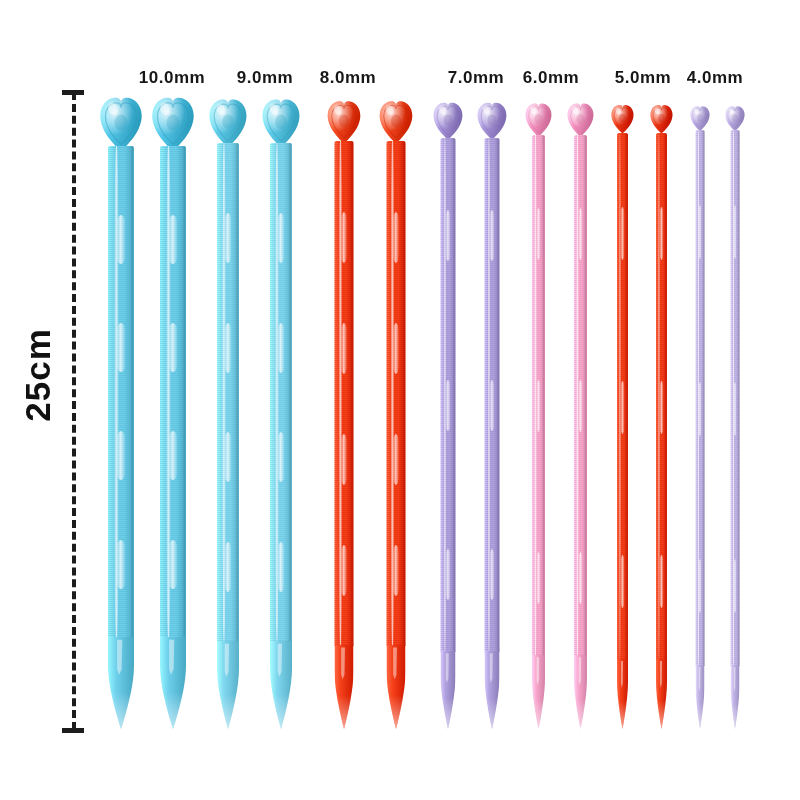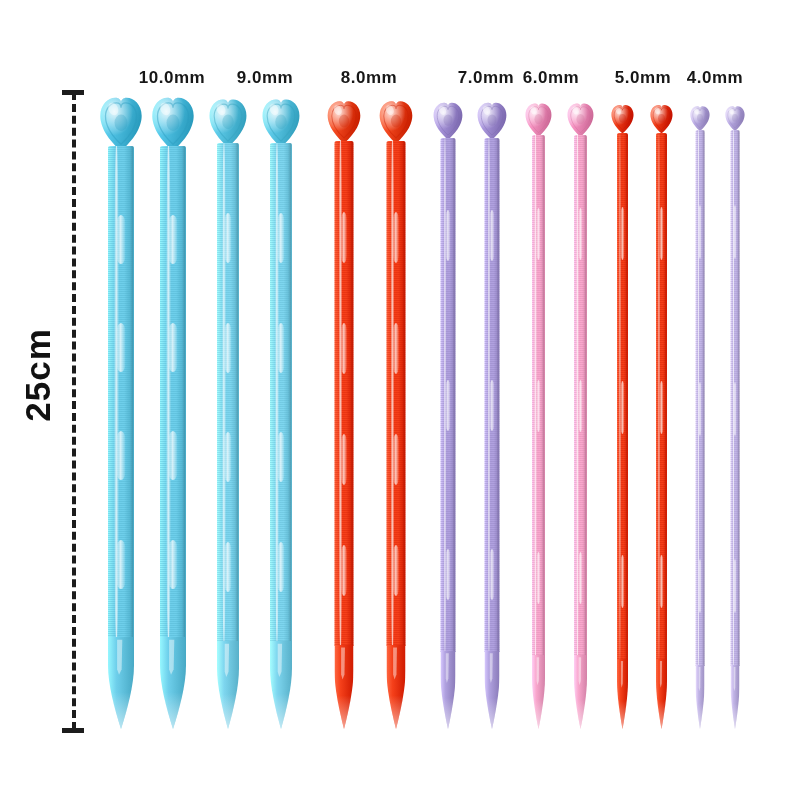--- a/index.html
+++ b/index.html
@@ -126,22 +126,22 @@
   <div>
     <div class="ruler-cap top"></div>
     <div class="ruler-line"></div>
     <div class="ruler-cap bot"></div>
     <div class="ruler-label">25cm</div>
   </div>
 
   <div id="labels">
       <div class="gauge-label" style="left: 172px;">10.0mm</div>
       <div class="gauge-label" style="left: 265px;">9.0mm</div>
-      <div class="gauge-label" style="left: 369px;">8.0mm</div>
-      <div class="gauge-label" style="left: 486px;">7.0mm</div>
+      <div class="gauge-label" style="left: 348px;">8.0mm</div>
+      <div class="gauge-label" style="left: 476px;">7.0mm</div>
       <div class="gauge-label" style="left: 551px;">6.0mm</div>
       <div class="gauge-label" style="left: 643px;">5.0mm</div>
       <div class="gauge-label" style="left: 715px;">4.0mm</div>
     </div>
 
   <div id="needles">
       <div class="needle" style="left: 121px; top: 96px; width: 46px; height: 634px;">
         <div class="cap">
           <svg width="46" height="56" viewBox="0 0 100 130">
             <defs>

